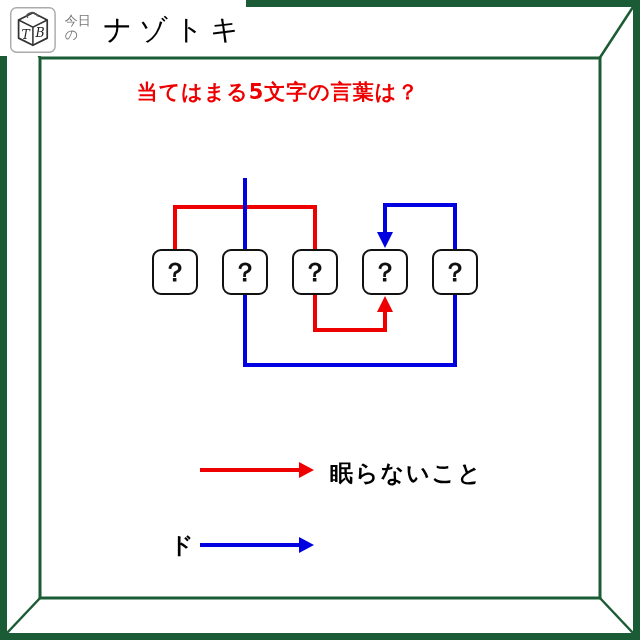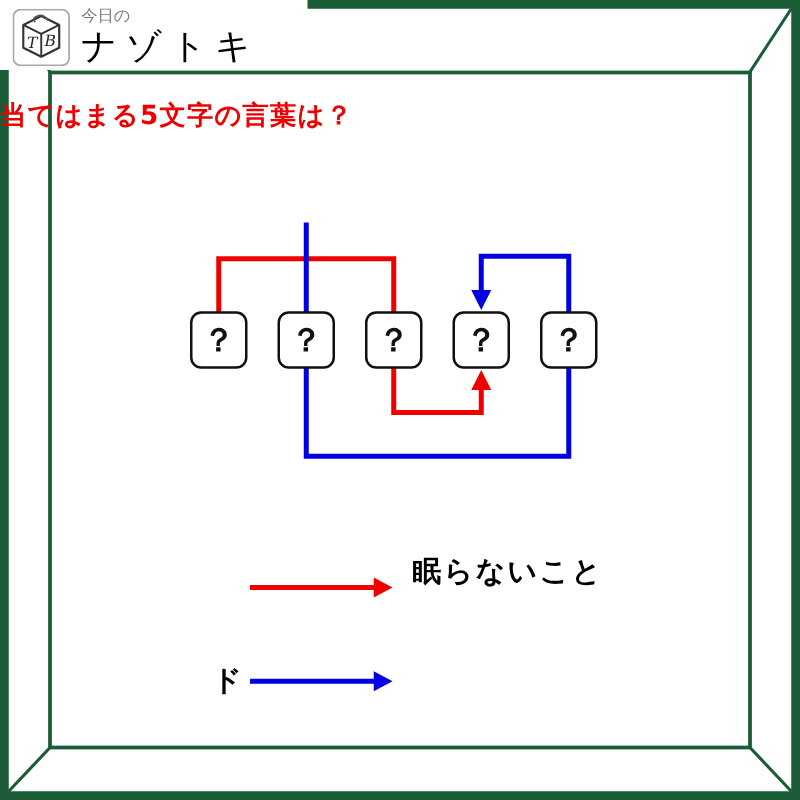--- a/index.html
+++ b/index.html
@@ -2,21 +2,21 @@
 <html><head>
 <meta charset="utf-8">
 <style>
   html, body { margin: 0; padding: 0; }
   body { width: 640px; height: 640px; background: #ffffff; font-family: "DejaVu Sans", sans-serif; }
   .canvas { position: relative; width: 640px; height: 640px; background: #fff; overflow: hidden; }
   .layer { position: absolute; left: 0; top: 0; width: 640px; height: 640px; z-index: 1; }
 
   .title {
     position: absolute; left: 0; top: 78px; width: 556px; z-index: 2;
-    text-align: left; color: #ee0000; font-weight: 700; font-size: 21px; letter-spacing: 1px;
+    text-align: center; color: #ee0000; font-weight: 700; font-size: 21px; letter-spacing: 1px;
   }
 
   .box {
     position: absolute; top: 249px; width: 46px; height: 46px; box-sizing: border-box;
     background: #ffffff; border: 2.5px solid #111; border-radius: 9px; z-index: 2;
     display: flex; align-items: center; justify-content: center;
   }
   .box span { font-size: 26px; font-weight: 700; color: #111; }
 
   .legend-label {
@@ -24,21 +24,21 @@
     letter-spacing: 2px; line-height: 26px;
   }
   .prefix {
     position: absolute; z-index: 2; font-size: 23px; font-weight: 700; color: #000; line-height: 26px;
   }
 
   .logo {
     position: absolute; left: 0; top: 0; width: 246px; height: 56px; z-index: 3;
     background: #ffffff; display: flex; align-items: center; padding: 4px 0 0 10px; box-sizing: border-box;
   }
-  .logo-text { margin-left: 9px; display: flex; flex-direction: column; }
+  .logo-text { margin-left: 9px; display: flex; flex-direction: row; }
   .logo-subtitle { font-size: 13px; color: #777; line-height: 14px; }
   .logo-title { font-size: 28px; font-weight: 400; color: #000; letter-spacing: 7px; line-height: 32px; white-space: nowrap; }
 </style>
 </head>
 <body>
 
 <div class="canvas">
 
   <svg class="layer" viewBox="0 0 640 640">
 
@@ -82,21 +82,21 @@
   <div class="box" style="left:292px">
     <span>？</span>
   </div>
   <div class="box" style="left:362px">
     <span>？</span>
   </div>
   <div class="box" style="left:432px">
     <span>？</span>
   </div>
 
-  <div class="legend-label" style="left:330px; top:445px">眠らないこと</div>
+  <div class="legend-label" style="left:330px; top:460px">眠らないこと</div>
   <div class="prefix" style="left:170px; top:532px">ド</div>
 
   <div class="logo">
     <svg width="46" height="46" viewBox="0 0 48 48">
       <rect x="0.75" y="0.75" width="46.5" height="46.5" rx="6" fill="#ffffff" stroke="#aaaaaa" stroke-width="1.5"></rect>
       <path d="M24 6 L39 13.5 L39 32.5 L24 40 L9 32.5 L9 13.5 Z" fill="#ffffff" stroke="#333333" stroke-width="1.8" stroke-linejoin="round"></path>
       <path d="M9 13.5 L24 21 L39 13.5" fill="none" stroke="#333333" stroke-width="1.6"></path>
       <path d="M24 21 L24 40" fill="none" stroke="#333333" stroke-width="1.6"></path>
       <path d="M30 10 q-5 -7 -11 -3 q-3 2 0 4" fill="none" stroke="#555555" stroke-width="1.5"></path>
       <text x="16.5" y="33" text-anchor="middle" font-family="DejaVu Serif, serif" font-style="italic" font-size="13" fill="#222222">T</text>

